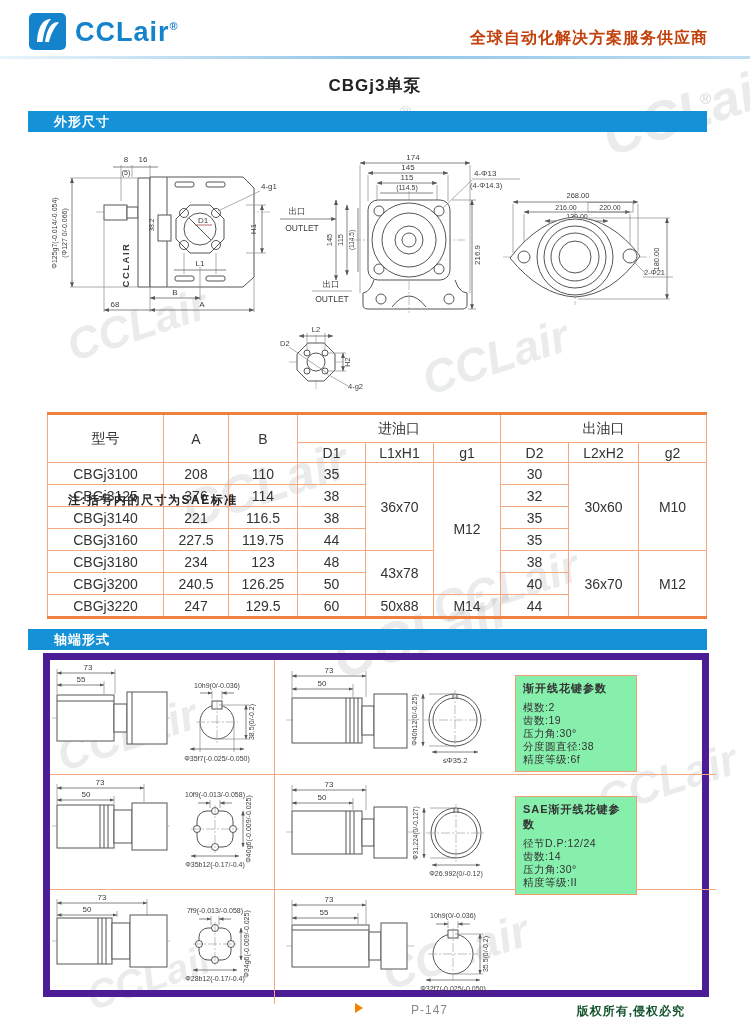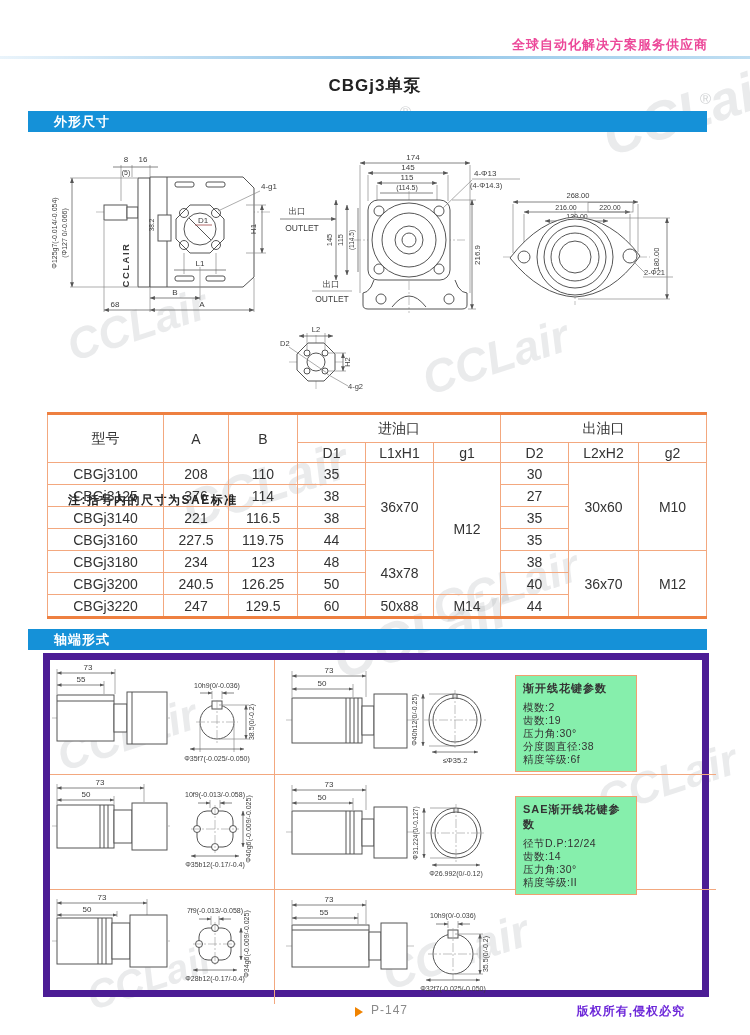--- a/index.html
+++ b/index.html
@@ -6,21 +6,21 @@
   .page{position:relative;width:750px;height:1035px;background:#ffffff;overflow:hidden;
         font-family:"Liberation Sans","DejaVu Sans",sans-serif;color:#333;}
   
   .wm{position:absolute;font-style:italic;font-weight:bold;color:rgba(150,155,160,0.20);
       transform:rotate(-18deg);white-space:nowrap;pointer-events:none;}
   .wmreg{position:absolute;color:rgba(150,155,160,0.45);font-size:15px;pointer-events:none;}
   
   .logo-wrap{position:absolute;left:28px;top:12px;display:flex;align-items:flex-start;}
   .logo-text{font-size:27px;font-weight:bold;color:#1583cc;letter-spacing:1px;line-height:40px;margin-left:7px;}
   .logo-reg{font-size:11px;color:#1583cc;vertical-align:top;position:relative;top:-6px;}
-  .slogan{position:absolute;right:42px;top:28px;font-size:13px;font-weight:bold;color:#ec4899;letter-spacing:1px;margin-top:8px;}
+  .slogan{position:absolute;right:42px;top:28px;font-size:16px;font-weight:bold;color:#c2410c;letter-spacing:1px;}
   .header-line{position:absolute;left:0;top:56px;width:750px;height:3px;
       background:linear-gradient(to right,#eaf4fb,#8fc4e8,#bfdef2);}
   .page-title{position:absolute;left:0;top:74px;width:750px;text-align:center;
       font-size:17px;font-weight:bold;color:#222;letter-spacing:1px;}
   .section-bar{position:absolute;left:28px;width:679px;height:21px;background:#1591d8;
       color:#fff;font-size:13px;font-weight:bold;line-height:21px;padding-left:26px;
       box-sizing:border-box;letter-spacing:1px;}
   .bar1{top:111px;} .bar2{top:629px;}
   
   .drawing-area{position:absolute;left:0;top:135px;width:750px;height:275px;}
@@ -43,43 +43,51 @@
   .grid{position:absolute;left:43px;top:653px;width:666px;height:344px;border:7px solid #4c1d95;box-sizing:border-box;padding-left:28px;}
   .gv{position:absolute;left:224px;top:0;width:1px;height:344px;background:#f3a87f;}
   .gh1{position:absolute;left:0;top:114px;width:666px;height:1px;background:#f3a87f;}
   .gh2{position:absolute;left:0;top:229px;width:666px;height:1px;background:#f3a87f;}
   .gcell{position:absolute;}
   .pbox{position:absolute;width:106px;border:1px solid #f0a070;background:#86efac;
       padding:5px 7px;box-sizing:content-box;}
   .pbox .pt{font-size:11px;font-weight:bold;color:#333;margin-bottom:5px;letter-spacing:1px;}
   .pbox .pl{font-size:10.5px;color:#333;line-height:13px;letter-spacing:0.5px;}
   
-  .footer-page{position:absolute;left:355px;top:1003px;display:flex;align-items:flex-end;}
+  .footer-page{position:absolute;left:355px;top:1003px;display:flex;align-items:flex-start;gap:40px;}
   .tri{width:0;height:0;border-left:8px solid #f08300;border-top:5px solid transparent;border-bottom:5px solid transparent;margin-right:8px;}
   .pnum{font-size:12px;color:#8a8a8a;letter-spacing:1px;}
-  .copyright{position:absolute;right:65px;top:1003px;font-size:12px;font-weight:bold;color:#6d28d9;letter-spacing:1px;}
+  .copyright{position:absolute;right:65px;top:1003px;font-size:12px;font-weight:bold;color:#14532d;letter-spacing:1px;}
 </style>
 </head>
 <body>
 
 <div class="page">
 
   <div class="wm" style="left:600px;top:80px;font-size:54px;">CCLair</div>
   <div class="wm" style="left:65px;top:300px;font-size:44px;">CCLair</div>
   <div class="wm" style="left:420px;top:330px;font-size:46px;">CCLair</div>
   <div class="wm" style="left:180px;top:455px;font-size:52px;">CCLair</div>
   <div class="wm" style="left:430px;top:560px;font-size:46px;">CCLair</div>
   <div class="wm" style="left:330px;top:600px;font-size:56px;">CCLair</div>
   <div class="wm" style="left:595px;top:755px;font-size:44px;">CCLair</div>
   <div class="wm" style="left:55px;top:710px;font-size:44px;">CCLair</div>
   <div class="wm" style="left:380px;top:925px;font-size:46px;">CCLair</div>
   <div class="wm" style="left:85px;top:955px;font-size:40px;">CCLair</div>
   <div class="wmreg" style="left:400px;top:103px;">®</div>
   <div class="wmreg" style="left:700px;top:90px;">®</div>
 
+  <div class="logo-wrap">
+    <svg width="40" height="40" viewBox="0 0 40 40">
+      <rect x="1" y="1" width="37" height="37" rx="5" fill="#1583cc"></rect>
+      <path d="M9,30 C10,13 16,7 23,7 C17.5,13 15.5,23 14.5,30 Z" fill="#ffffff"></path>
+      <path d="M17,30 C19,15 25,8.5 31,10.5 C26,15.5 22,24 21,30 Z" fill="#ffffff"></path>
+    </svg>
+    <span class="logo-text"><span>CCLair</span><span class="logo-reg">®</span></span>
+  </div>
   <div class="slogan">全球自动化解决方案服务供应商</div>
   <div class="header-line"></div>
 
   <div class="page-title">CBGj3单泵</div>
 
   <div class="section-bar bar1"><span>外形尺寸</span></div>
 
   <div class="drawing-area">
     <svg width="750" height="275" viewBox="0 0 750 275">
       <defs>
@@ -309,21 +317,21 @@
         <td rowspan="6">M12</td>
         <td>30</td>
         <td rowspan="4">30x60</td>
         <td rowspan="4">M10</td>
       </tr>
       <tr>
         <td>CBGj3125</td>
         <td>376</td>
         <td>114</td>
         <td>38</td>
-        <td>27</td>
+        <td>32</td>
       </tr>
       <tr>
         <td>CBGj3140</td>
         <td>221</td>
         <td>116.5</td>
         <td>38</td>
         <td>35</td>
       </tr>
       <tr>
         <td>CBGj3160</td>

